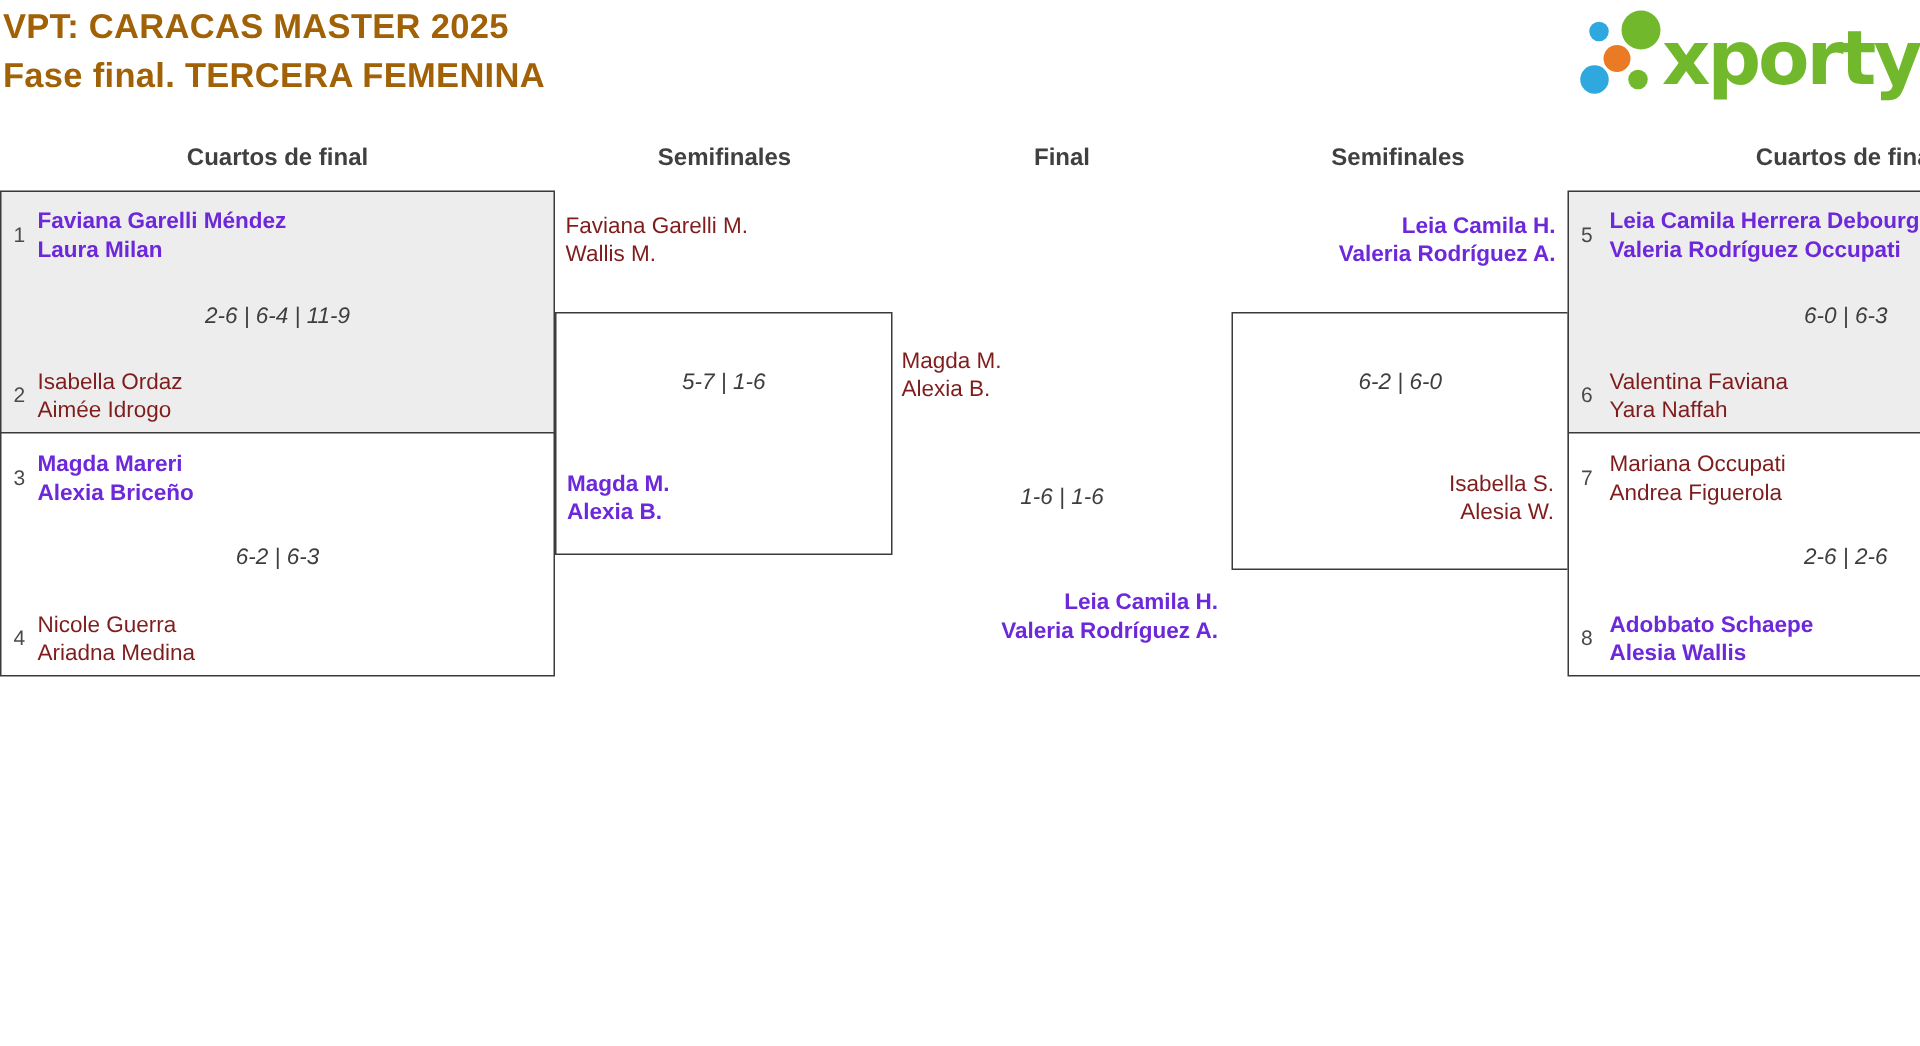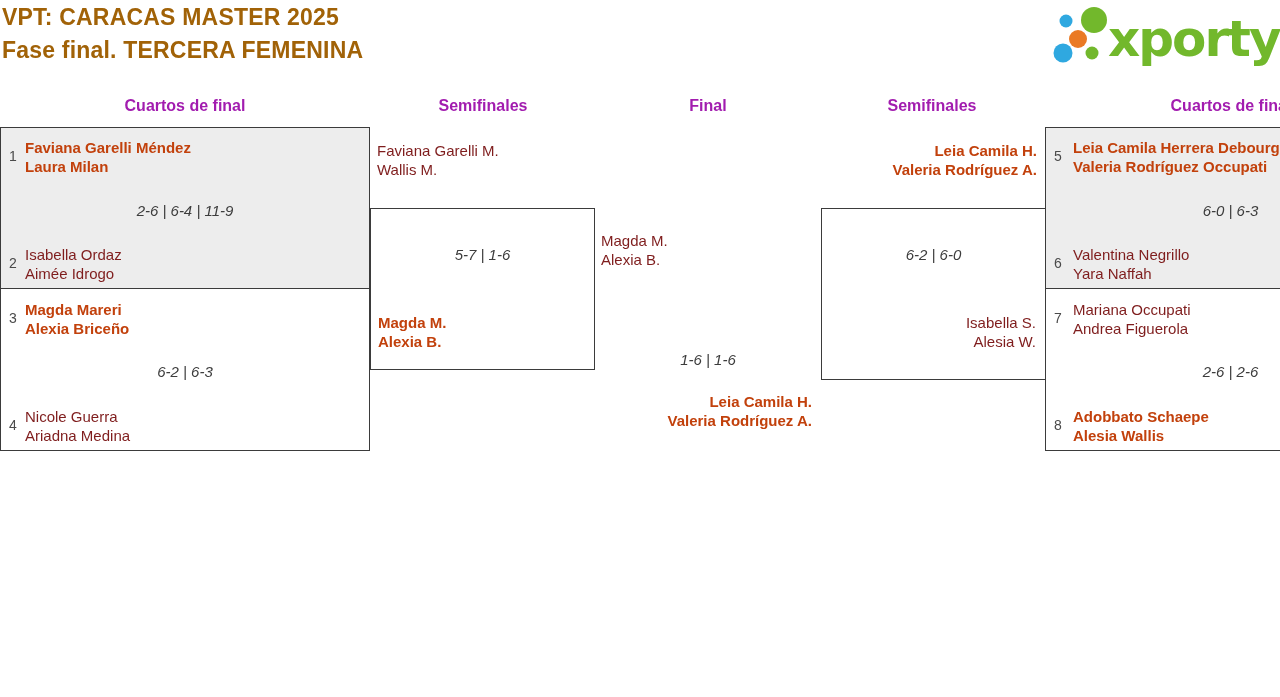--- a/index.html
+++ b/index.html
@@ -13,44 +13,44 @@
   .abs { position: absolute; }
 
   .title-line {
     position: absolute; left: 2px;
     font-size: 23px; font-weight: 700; color: #a16207;
     white-space: nowrap; letter-spacing: 0.2px;
   }
 
   .colhead {
     position: absolute; top: 97px; width: 220px;
-    text-align: center; font-size: 16px; font-weight: 700; color: #a21caf;
+    text-align: center; font-size: 16px; font-weight: 700; color: #404040;
     white-space: nowrap;
   }
 
   .box {
     position: absolute; box-sizing: border-box;
     border: 1px solid #3b3b3b; background: #ffffff;
   }
   .box.gray { background: #ededed; }
 
   .seed {
     position: absolute; font-size: 14px; color: #4a4a4a; line-height: 19px;
   }
   .team {
     position: absolute; font-size: 15px; line-height: 19px;
     color: #7f1d1d; white-space: nowrap;
   }
-  .team.w { font-weight: 700; color: #c2410c; }
+  .team.w { font-weight: 700; color: #6d28d9; }
   .team.right { text-align: right; }
   .score {
     position: absolute; left: 0; width: 100%; text-align: center;
     font-size: 15px; line-height: 19px; color: #3d3d3d; white-space: nowrap; font-style: italic;
   }
-  .score.free { width: 200px; margin-top: 28px; }
+  .score.free { width: 200px; }
 
   .logo-text {
     font-family: "DejaVu Sans", sans-serif;
     font-weight: bold; font-size: 50px; letter-spacing: -2px;
   }
 </style>
 </head>
 <body>
 
 <div class="title-line" style="top:4px">VPT: CARACAS MASTER 2025</div>
@@ -135,21 +135,21 @@
 
 <div class="box gray" style="left:1045px; top:127px; width:371px; height:162px">
   <div class="seed" style="left:8px; top:19px">5</div>
   <div class="team w" style="left:27px; top:10px">
     <div>Leia Camila Herrera Debourg</div>
     <div>Valeria Rodríguez Occupati</div>
   </div>
   <div class="score" style="top:73px">6-0 | 6-3</div>
   <div class="seed" style="left:8px; top:126px">6</div>
   <div class="team" style="left:27px; top:117px">
-    <div>Valentina Negrillo</div>
+    <div>Valentina Faviana</div>
     <div>Yara Naffah</div>
   </div>
 </div>
 
 <div class="box" style="left:1045px; top:288px; width:371px; height:163px">
   <div class="seed" style="left:8px; top:20px">7</div>
   <div class="team" style="left:27px; top:11px">
     <div>Mariana Occupati</div>
     <div>Andrea Figuerola</div>
   </div>

